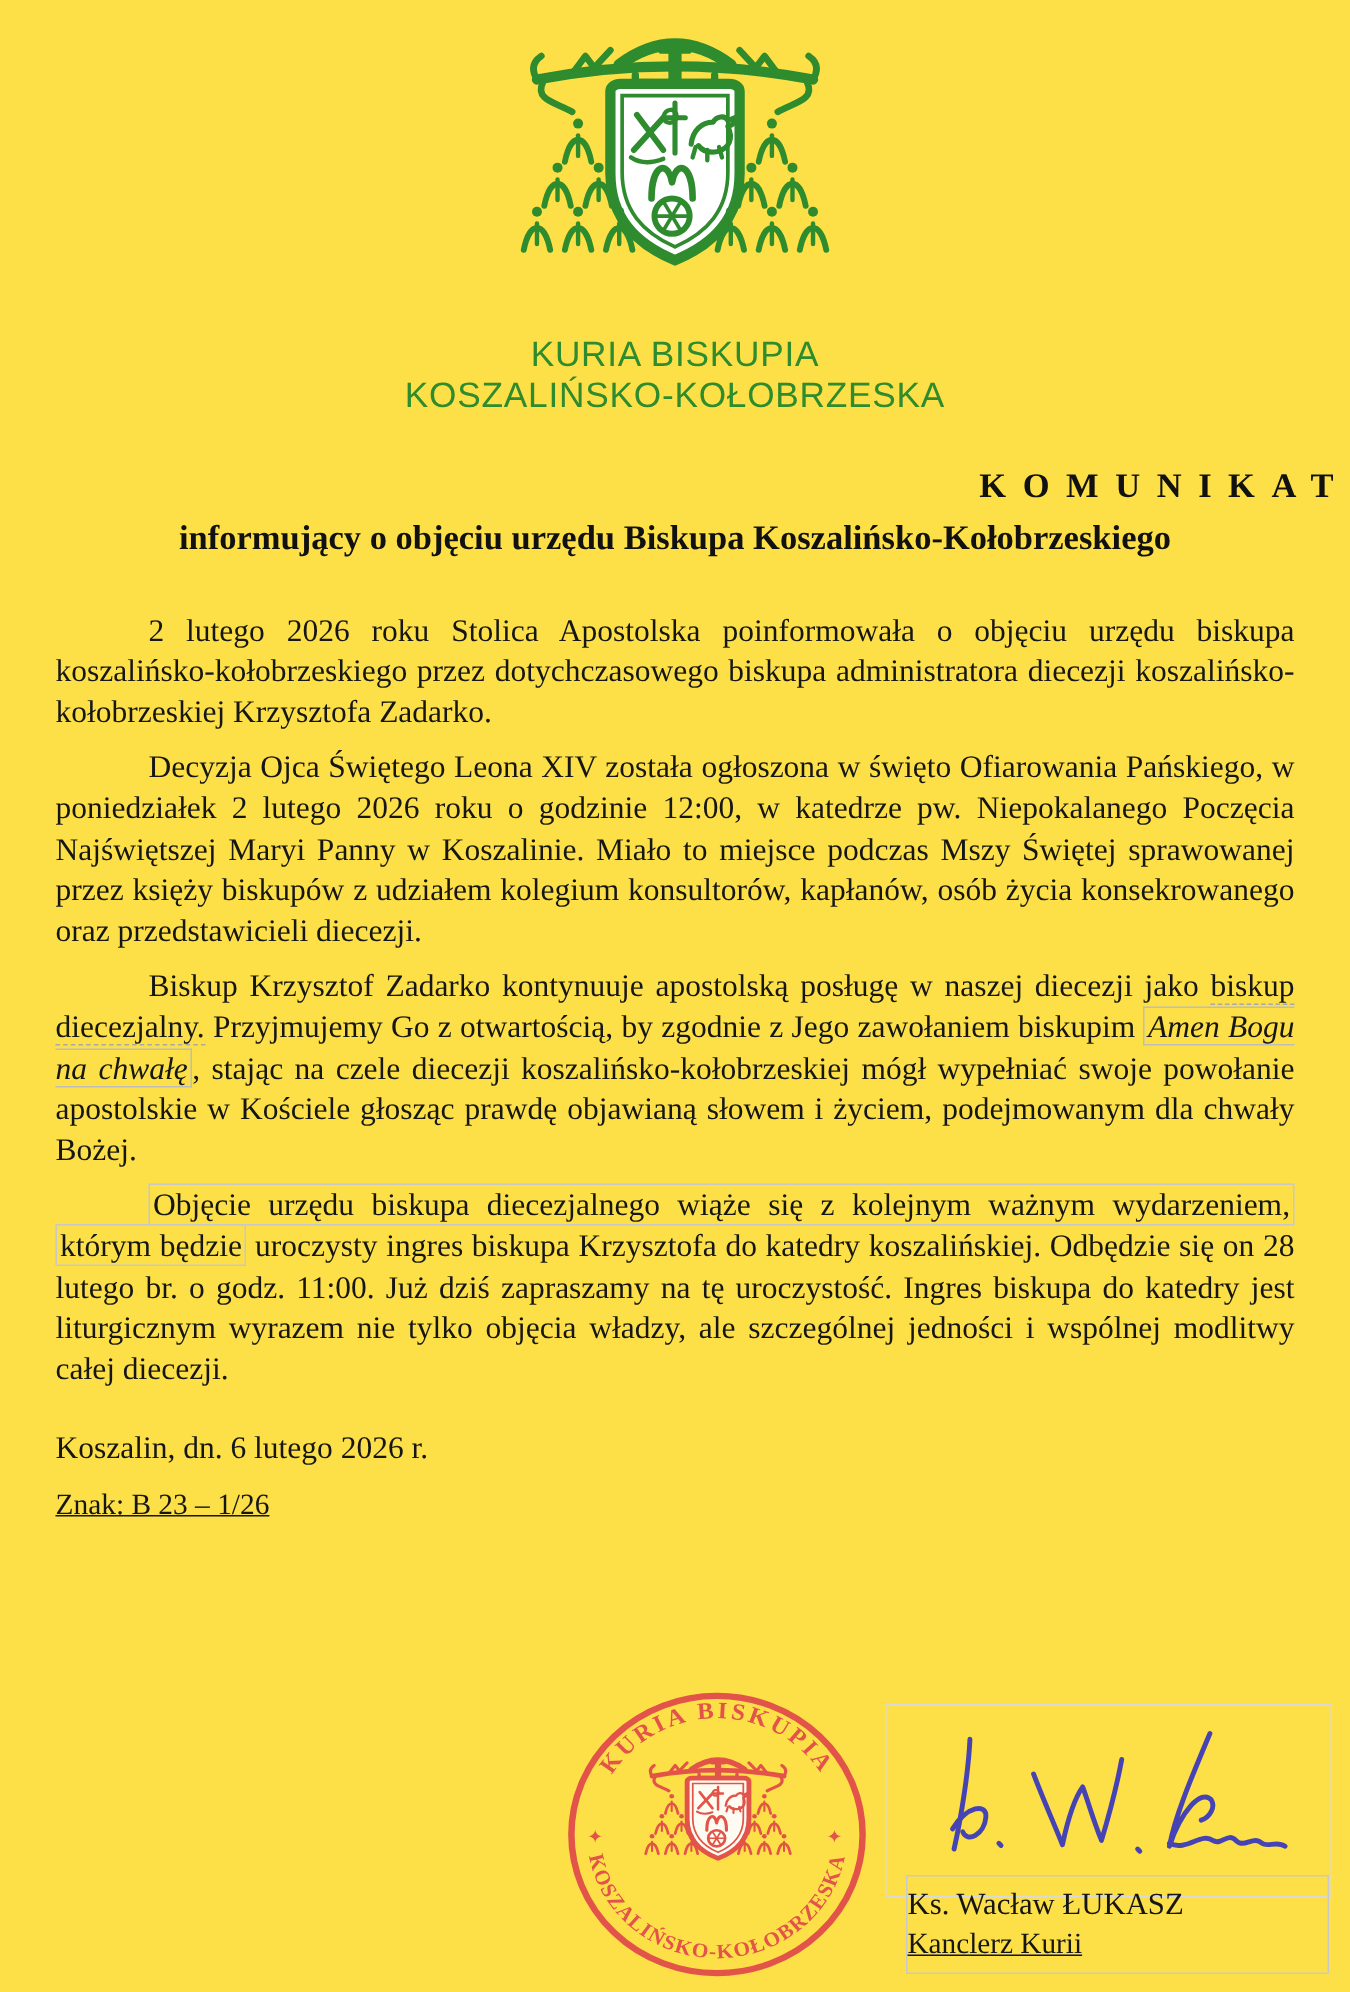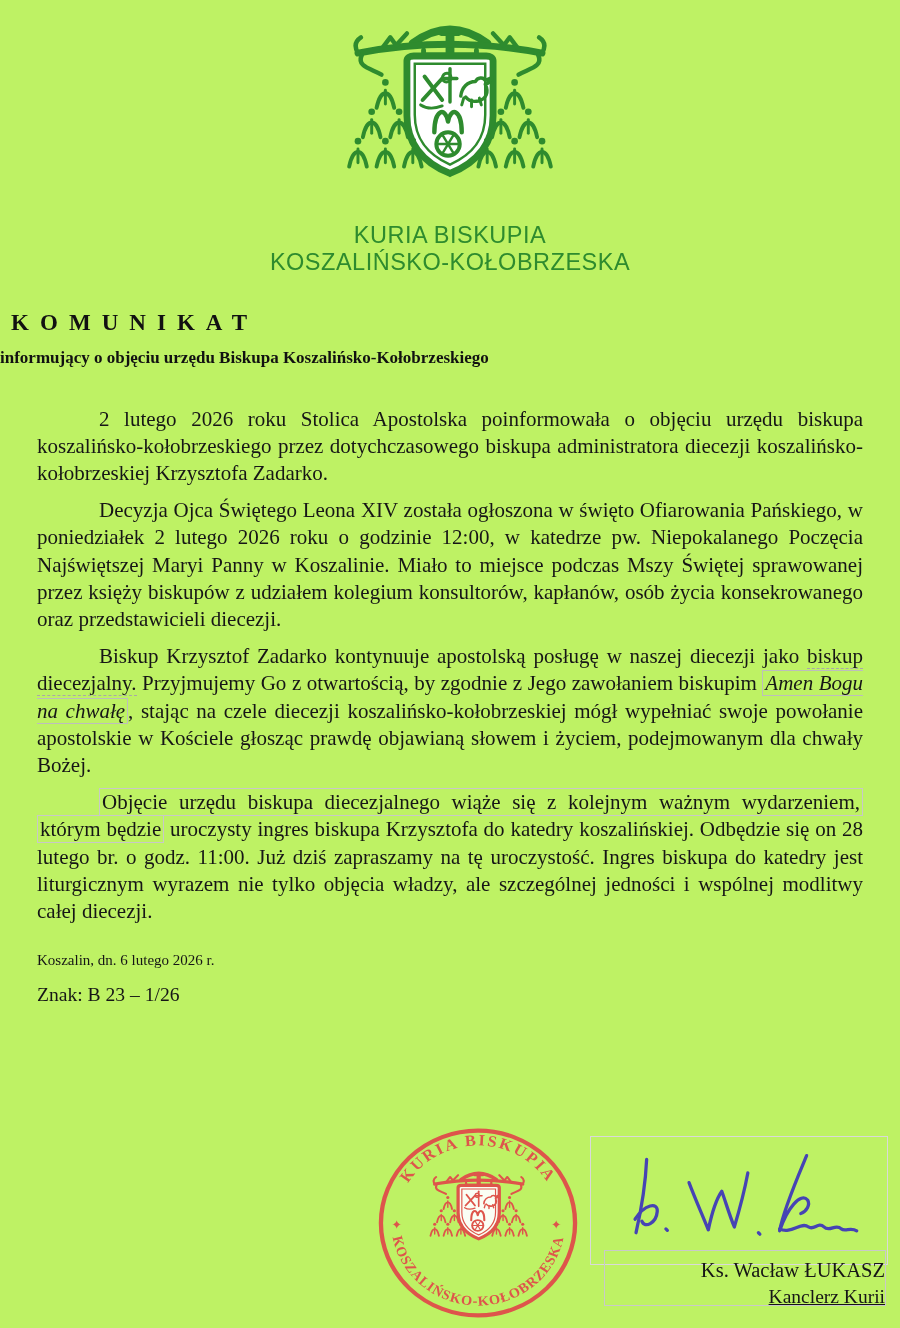--- a/index.html
+++ b/index.html
@@ -1,63 +1,63 @@
 <!DOCTYPE html>
 <html lang="pl"><head>
 <meta charset="utf-8">
 <style>
   html,body{margin:0;padding:0;background:#ffffff;}
   .page{
     position:relative;width:900px;height:1328px;margin:0 auto;
-    background:#bef264;overflow:hidden;
+    background:#fde047;overflow:hidden;
     font-family:"Liberation Serif",serif;color:#161616;
   }
   
   .letterhead{text-align:center;padding-top:8px;}
   .crest{display:inline-block;}
   .org{
     margin-top:24px;font-family:"Liberation Sans",sans-serif;
     font-size:23.5px;line-height:27px;font-weight:400;
     color:#2e8b2e;letter-spacing:0.5px;
   }
   
   .title{
-    margin:34px 0 0;text-align:left;font-size:23px;font-weight:bold;
+    margin:34px 0 0;text-align:right;font-size:23px;font-weight:bold;
     letter-spacing:0.48em;padding-left:0.48em;color:#111;
   }
   .subtitle{
-    margin-top:9px;text-align:left;font-weight:bold;
-    font-size:17px;line-height:26.5px;color:#111;
+    margin-top:9px;text-align:center;font-weight:bold;
+    font-size:23px;line-height:26.5px;color:#111;
   }
   
   #paragraphs{margin:34px 37px 0 37px;}
   .para{
     margin:0 0 9px 0;text-align:justify;text-indent:62px;
     font-size:21px;line-height:27.4px;
   }
   .seg-n{}
   .seg-u{border-bottom:1px dashed #a8a8a8;}
   .seg-ib{font-style:italic;border:1px solid #bdbdbd;padding:0 2px;}
   .seg-b{
     border:1px solid #c8c8c8;padding:1px 2px;
     -webkit-box-decoration-break:clone;box-decoration-break:clone;
   }
-  .dateline{margin:26px 37px 0;font-size:15px;}
-  .refline{margin:15px 37px 0;font-size:19.6px;}
+  .dateline{margin:26px 37px 0;font-size:21px;}
+  .refline{margin:15px 37px 0;font-size:19.6px;text-decoration:underline;}
   
   .sig-frame{
     position:absolute;left:590px;top:1136px;width:296px;height:127px;
     border:1px solid #d9d9d9;
   }
   .seal{position:absolute;left:374px;top:1124px;width:208px;height:198px;opacity:0.93;}
   .signature{position:absolute;left:612px;top:1146px;width:262px;height:106px;}
   .namebox{
-    position:absolute;left:604px;top:1250px;width:282px;height:56px;
+    position:absolute;left:604px;top:1250px;width:282px;height:66px;
     border:1px solid #c9c9c9;box-sizing:border-box;
-    text-align:right;padding-top:6px;
+    text-align:left;padding-top:6px;
   }
   .sig-name{font-size:20.5px;line-height:27px;}
   .sig-title{font-size:19.5px;line-height:26px;text-decoration:underline;}
   .defs-holder{position:absolute;width:0;height:0;overflow:hidden;}
 </style>
 </head>
 <body>
 
 <svg class="defs-holder" aria-hidden="true">
   <defs>

